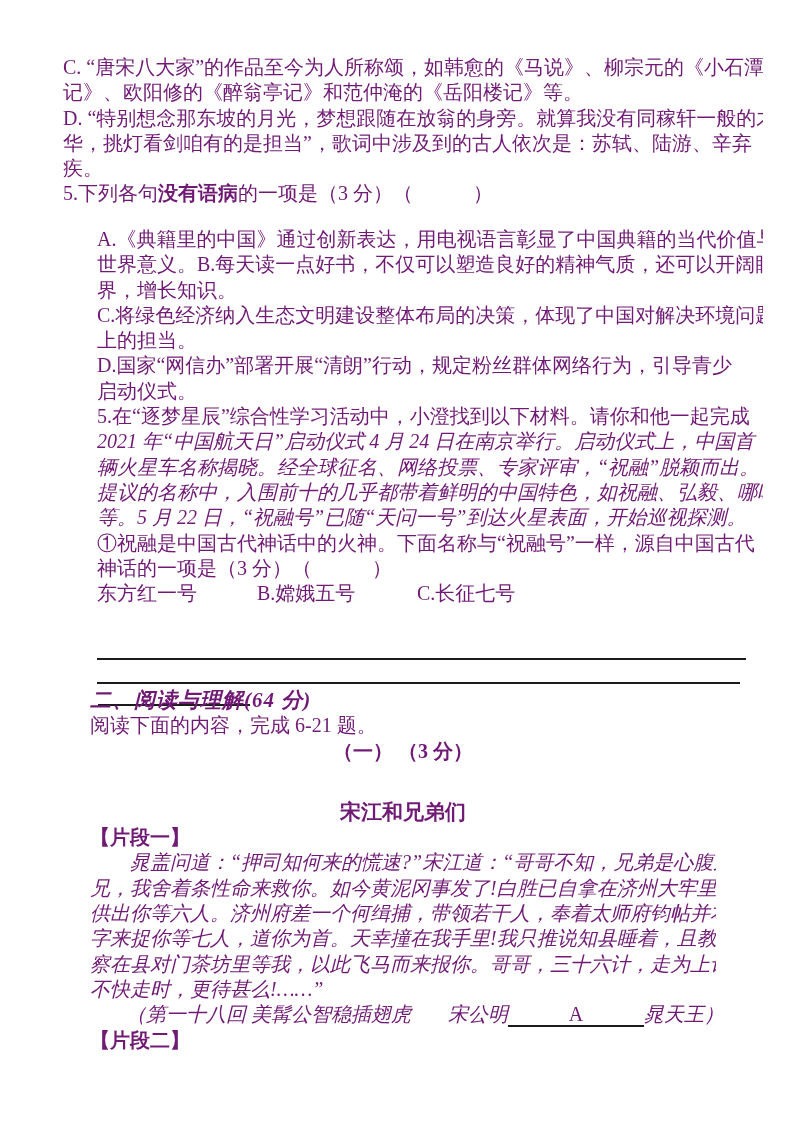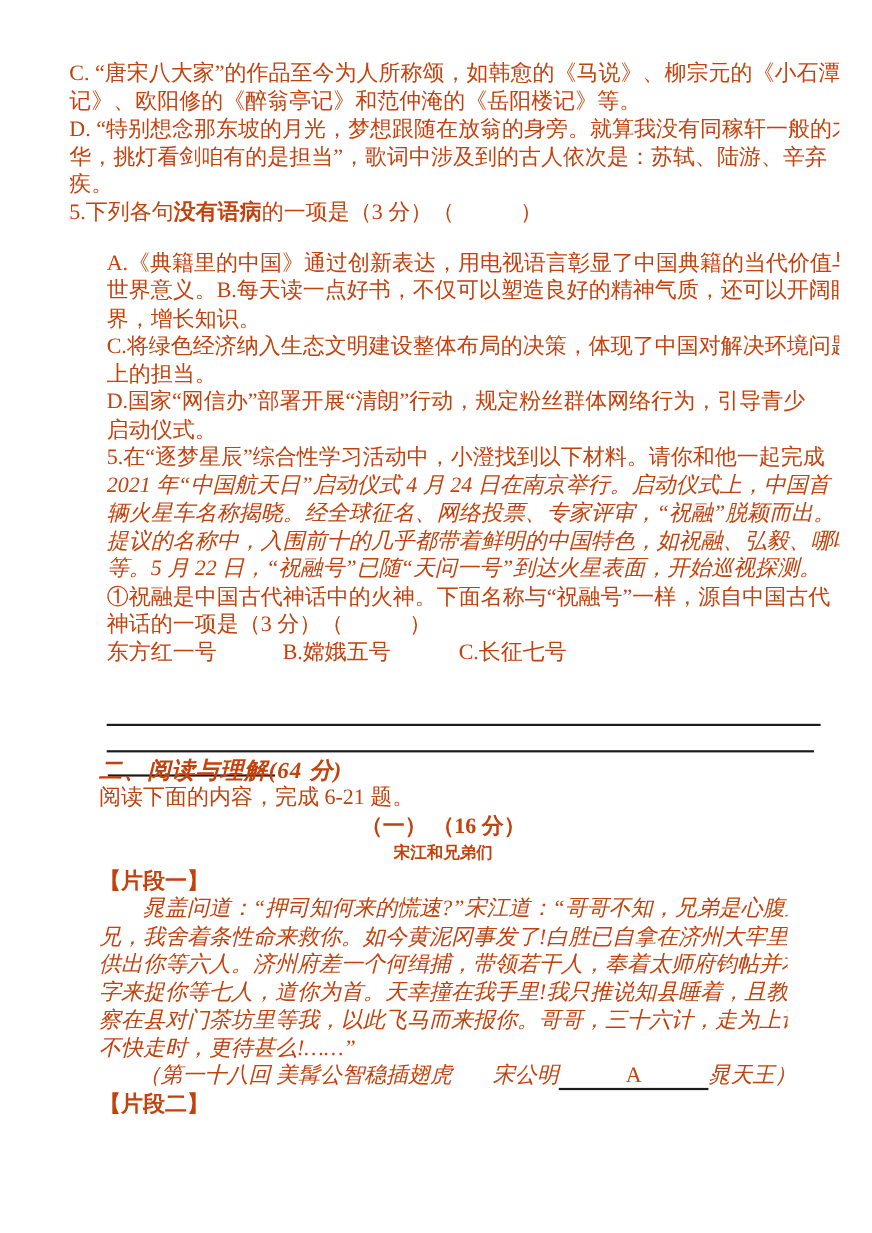--- a/index.html
+++ b/index.html
@@ -5,21 +5,21 @@
   html, body { margin: 0; padding: 0; }
   body {
     width: 793px; height: 1121px;
     background: #f2f2f2;
     font-family: "Liberation Serif", "DejaVu Serif", serif;
   }
   .page {
     position: relative;
     width: 793px; height: 1121px;
     background: #ffffff;
-    color: #c2410c;
+    color: #701a75;
     overflow: hidden;
   }
   .sec { position: absolute; }
   .line {
     font-size: 20px;
     line-height: 25.3px;
     height: 25.3px;
     white-space: nowrap;
     overflow: hidden;
   }
@@ -30,21 +30,21 @@
   #sec-top  { left: 63px; top: 55px;  width: 700px; }
   #sec-q45  { left: 97px; top: 227px; width: 666px; }
   #sec-read { left: 90px; top: 688px; width: 626px; }
   .heading-line {
     font-weight: bold;
     font-style: italic;
     font-size: 21px;
     letter-spacing: 1px;
   }
   .part-line  { font-weight: bold; }
-  .title-line { font-weight: bold; font-size: 15px; }
+  .title-line { font-weight: bold; font-size: 21px; margin-top: 36px; }
   .frag-label { font-weight: bold; }
   .opt-cell-1, .opt-cell-2 { display: inline-block; width: 160px; }
   .rule {
     position: absolute;
     height: 0;
     border-top: 2px solid #1b1b1b;
   }
   .src-gap { display: inline-block; width: 37px; }
   .blank-underline {
     display: inline-block;
@@ -92,21 +92,21 @@
     </div>
   </div>
 
   <div class="rule" style="left:97px; top:658px; width:649px;"></div>
   <div class="rule" style="left:97px; top:682px; width:643px;"></div>
   <div class="rule" style="left:98px; top:704px; width:152px;"></div>
 
   <div id="sec-read" class="sec">
     <div class="line heading-line">二、阅读与理解(64 分)</div>
     <div class="line">阅读下面的内容，完成 6-21 题。</div>
-    <div class="line center part-line">（一） （16 分）</div>
+    <div class="line center part-line">（一） （3 分）</div>
     <div class="line center title-line">宋江和兄弟们</div>
     <div class="line frag-label">【片段一】</div>
     <div class="line kai indent2">晁盖问道：“押司知何来的慌速?”宋江道：“哥哥不知，兄弟是心腹弟</div>
     <div class="line kai">兄，我舍着条性命来救你。如今黄泥冈事发了!白胜已自拿在济州大牢里了，</div>
     <div class="line kai">供出你等六人。济州府差一个何缉捕，带领若干人，奉着太师府钧帖并本州文</div>
     <div class="line kai">字来捉你等七人，道你为首。天幸撞在我手里!我只推说知县睡着，且教何观</div>
     <div class="line kai">察在县对门茶坊里等我，以此飞马而来报你。哥哥，三十六计，走为上计。若</div>
     <div class="line kai">不快走时，更待甚么!……”</div>
     <div class="line kai src-line">
       <span>（第一十八回  美髯公智稳插翅虎</span><span class="src-gap"></span><span>宋公明</span><span class="blank-underline">A</span><span>晁天王）</span>

